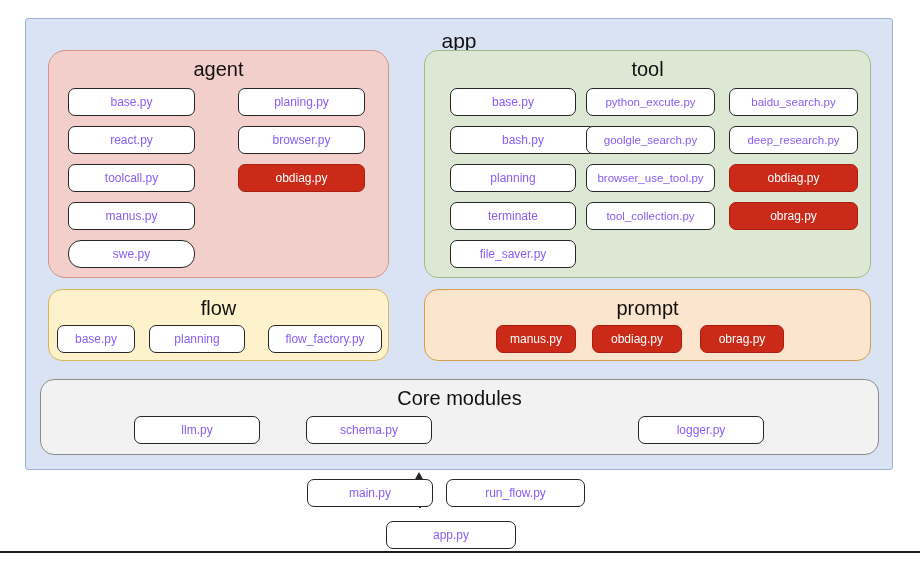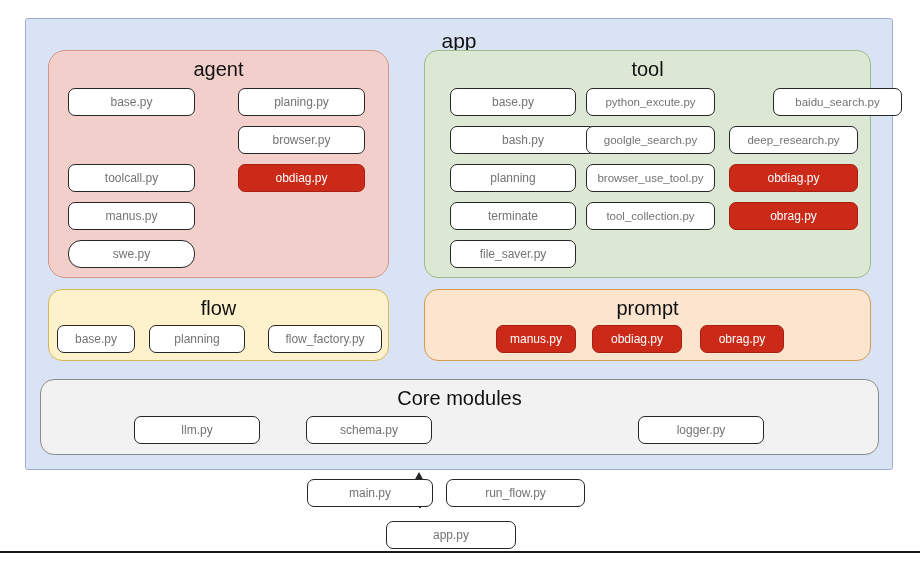--- a/index.html
+++ b/index.html
@@ -59,21 +59,21 @@
   .node {
     position: absolute;
     box-sizing: border-box;
     background: #ffffff;
     border: 1.6px solid #262626;
     border-radius: 7px;
     display: flex;
     align-items: center;
     justify-content: center;
     font-size: 12px;
-    color: #737373;
+    color: #8b5cf6;
     white-space: nowrap;
     overflow: hidden;
   }
   .node.red {
     background: #cc2a19;
     border-color: #a81f11;
     color: #ffffff;
   }
   .node.small { font-size: 11.5px; }
 
@@ -106,20 +106,21 @@
 
   <div class="app-box">
     <div class="app-title">app</div>
   </div>
 
   <div class="group g-agent" style="left:48px; top:50px; width:341px; height:228px;border-radius:17px;">
     <div class="group-title">agent</div>
   </div>
 
   <div class="node" style="left:68px; top:88px; width:127px; height:28px;">base.py</div>
+  <div class="node" style="left:68px; top:126px; width:127px; height:28px;">react.py</div>
   <div class="node" style="left:68px; top:164px; width:127px; height:28px;">toolcall.py</div>
   <div class="node" style="left:68px; top:202px; width:127px; height:28px;">manus.py</div>
   <div class="node" style="left:68px; top:240px; width:127px; height:28px;border-radius:13px;">swe.py</div>
 
   <div class="node" style="left:238px; top:88px; width:127px; height:28px;">planing.py</div>
   <div class="node" style="left:238px; top:126px; width:127px; height:28px;">browser.py</div>
   <div class="node red" style="left:238px; top:164px; width:127px; height:28px;">obdiag.py</div>
 
   <div class="group g-tool" style="left:424px; top:50px; width:447px; height:228px;">
     <div class="group-title">tool</div>
@@ -129,21 +130,21 @@
   <div class="node" style="left:450px; top:126px; width:146px; height:28px;">bash.py</div>
   <div class="node" style="left:450px; top:164px; width:126px; height:28px;">planning</div>
   <div class="node" style="left:450px; top:202px; width:126px; height:28px;">terminate</div>
   <div class="node" style="left:450px; top:240px; width:126px; height:28px;">file_saver.py</div>
 
   <div class="node small" style="left:586px; top:88px; width:129px; height:28px;">python_excute.py</div>
   <div class="node small" style="left:586px; top:126px; width:129px; height:28px;">goolgle_search.py</div>
   <div class="node small" style="left:586px; top:164px; width:129px; height:28px;">browser_use_tool.py</div>
   <div class="node small" style="left:586px; top:202px; width:129px; height:28px;">tool_collection.py</div>
 
-  <div class="node small" style="left:729px; top:88px; width:129px; height:28px;margin-left:44px;">baidu_search.py</div>
+  <div class="node small" style="left:729px; top:88px; width:129px; height:28px;">baidu_search.py</div>
   <div class="node small" style="left:729px; top:126px; width:129px; height:28px;">deep_research.py</div>
   <div class="node red" style="left:729px; top:164px; width:129px; height:28px;">obdiag.py</div>
   <div class="node red" style="left:729px; top:202px; width:129px; height:28px;">obrag.py</div>
 
   <div class="group g-flow" style="left:48px; top:289px; width:341px; height:72px;">
     <div class="group-title">flow</div>
   </div>
   <div class="node" style="left:57px; top:325px; width:78px; height:28px;">base.py</div>
   <div class="node" style="left:149px; top:325px; width:96px; height:28px;">planning</div>
   <div class="node" style="left:268px; top:325px; width:114px; height:28px;">flow_factory.py</div>

